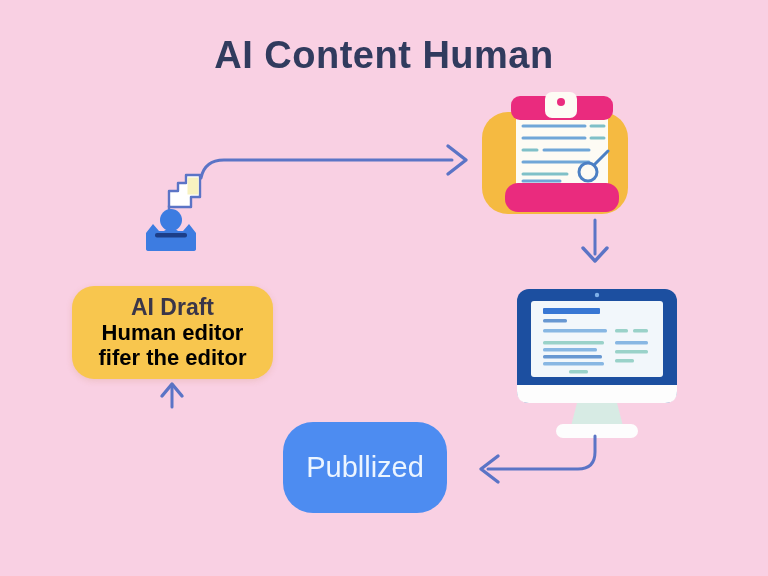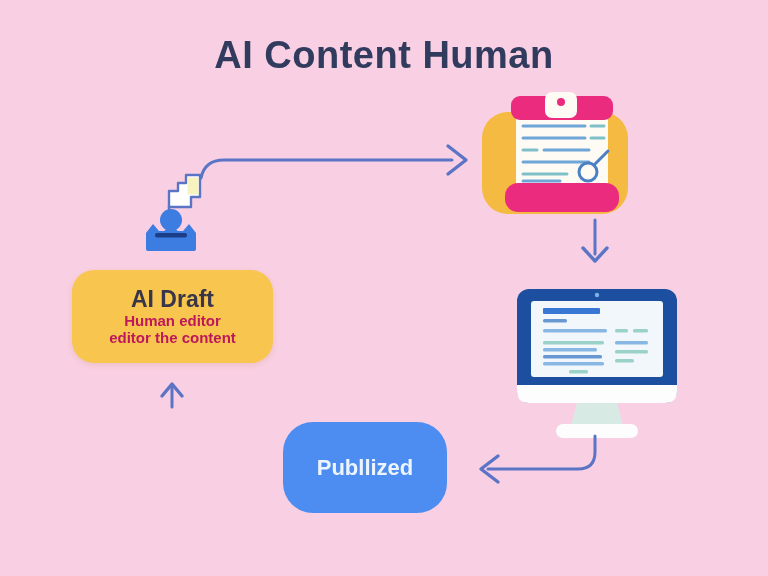--- a/index.html
+++ b/index.html
@@ -13,31 +13,31 @@
   .canvas{position:relative;width:768px;height:576px;overflow:hidden;background:var(--bg);}
   svg{position:absolute;left:0;top:0;}
 
   .page-title{
     position:absolute;left:0;right:0;top:34px;text-align:center;
     font-size:38px;font-weight:800;color:var(--title);letter-spacing:.5px;
   }
 
   .node{position:absolute;display:flex;flex-direction:column;align-items:center;justify-content:center;}
   .draft-node{
-    left:72px;top:270px;width:201px;height:93px;background:var(--draft);
+    left:72px;top:286px;width:201px;height:93px;background:var(--draft);
     border-radius:22px;box-shadow:0 2px 6px rgba(190,120,60,.18);
   }
   .draft-title{font-size:23px;font-weight:800;color:#3a3649;line-height:1.15;}
-  .draft-sub{font-size:15px;font-weight:600;color:#be185d;line-height:1.13;}
+  .draft-sub{font-size:22px;font-weight:600;color:#000000;line-height:1.13;}
 
   .publish-node{
     left:283px;top:422px;width:164px;height:91px;background:var(--publish);
     border-radius:30px;
   }
-  .publish-line{font-size:22px;font-weight:700;color:#ecf5ff;line-height:1.45;}
+  .publish-line{font-size:29px;font-weight:400;color:#ecf5ff;line-height:1.45;}
 
   
   .arrow{stroke:var(--arrow);stroke-width:3;fill:none;stroke-linecap:round;stroke-linejoin:round;}
   .arrow-head{stroke:var(--arrow);stroke-width:3.4;fill:none;stroke-linecap:round;stroke-linejoin:round;}
   .stairs{fill:#ffffff;stroke:var(--arrow);stroke-width:2.4;stroke-linejoin:round;}
   .stairs-fill{fill:#f7f2c0;}
   .blue-icon{fill:var(--icon-blue);}
   .blue-icon-dark{fill:#1c3e88;}
   .blob{fill:var(--blob);}
   .paper{fill:#fdfbf4;}
@@ -141,20 +141,20 @@
       <path class="arrow" d="M172,407 L172,387"></path>
       <path class="arrow-head" d="M162,396 L172,384 L182,396"></path>
     </g>
   </svg>
 
   <div class="page-title">AI Content Human</div>
 
   <div class="node draft-node">
     <div class="draft-title">AI Draft</div>
     <div class="draft-sub">Human editor</div>
-    <div class="draft-sub">editor the content</div>
+    <div class="draft-sub">fifer the editor</div>
   </div>
 
   <div class="node publish-node">
     <div class="publish-line">Publlized</div>
   </div>
 
 </div>
 
 </body></html>

